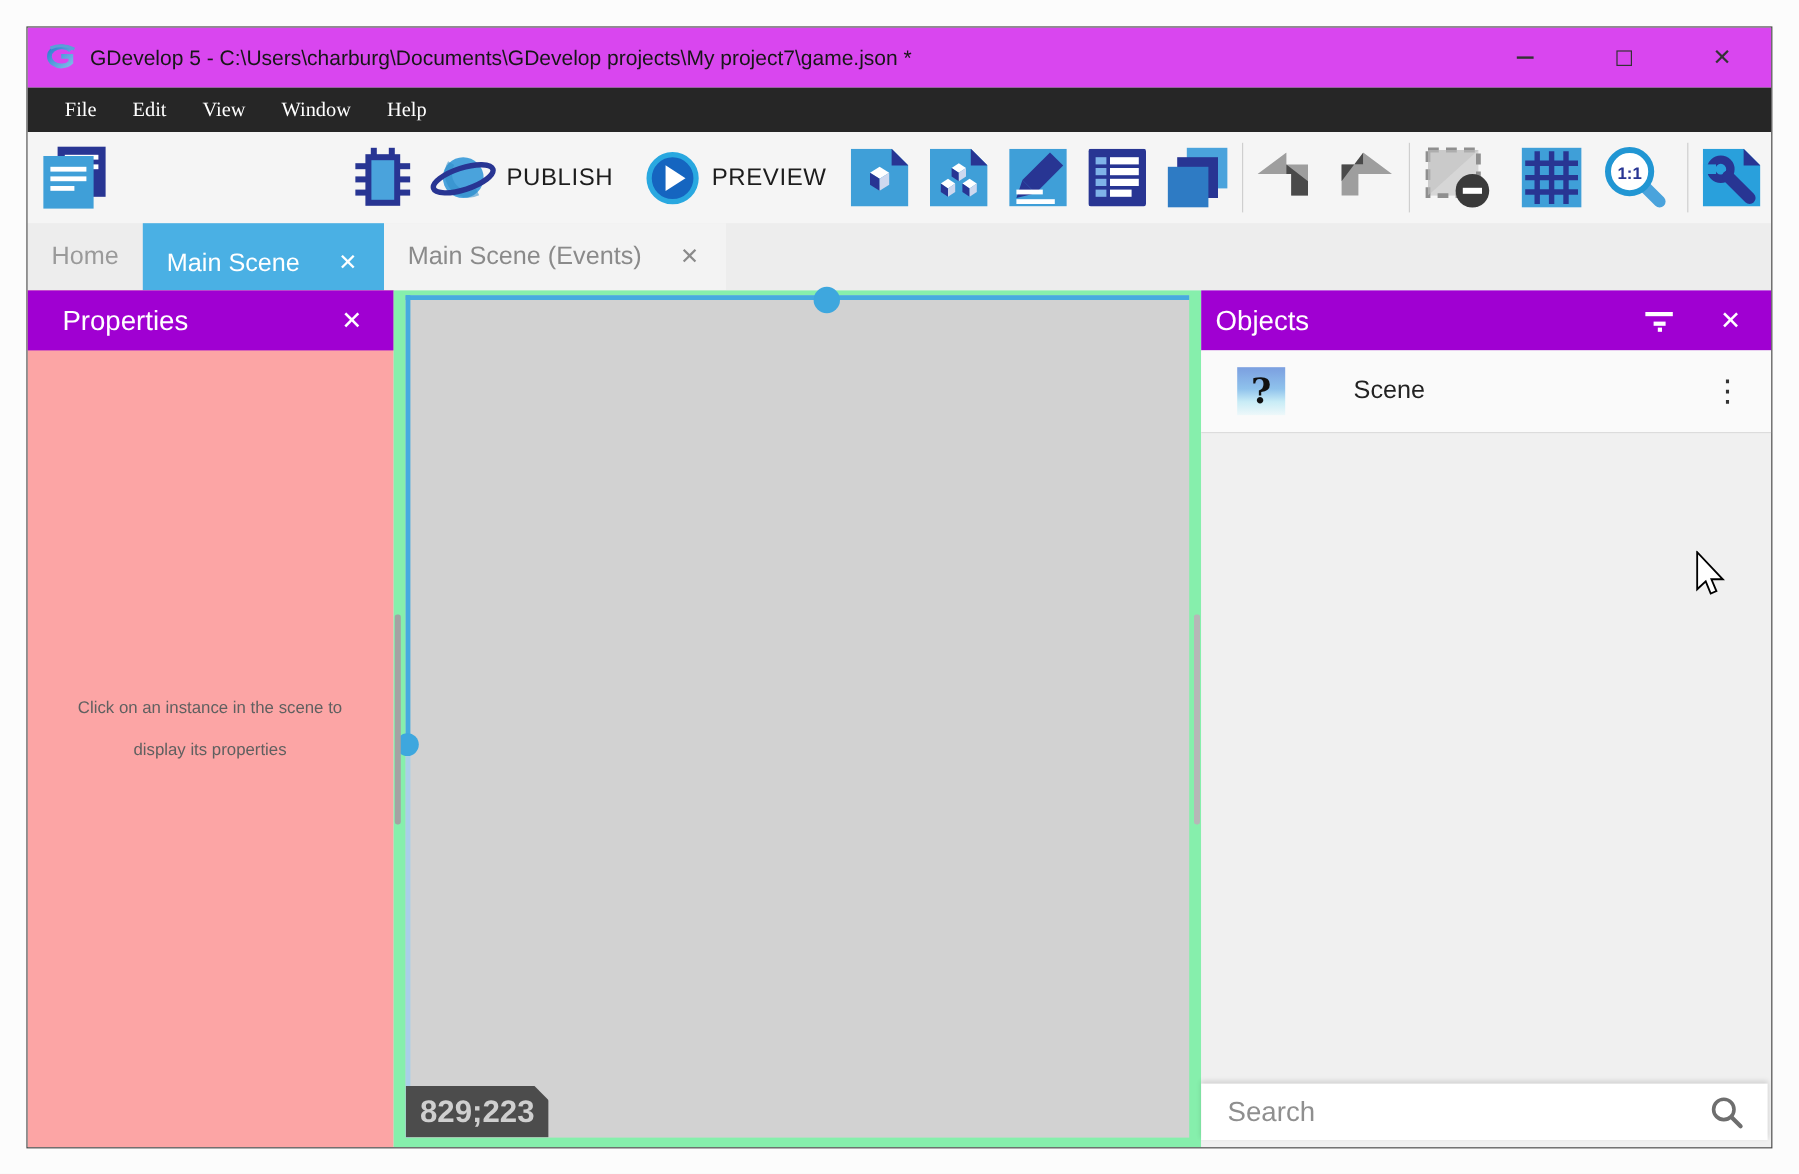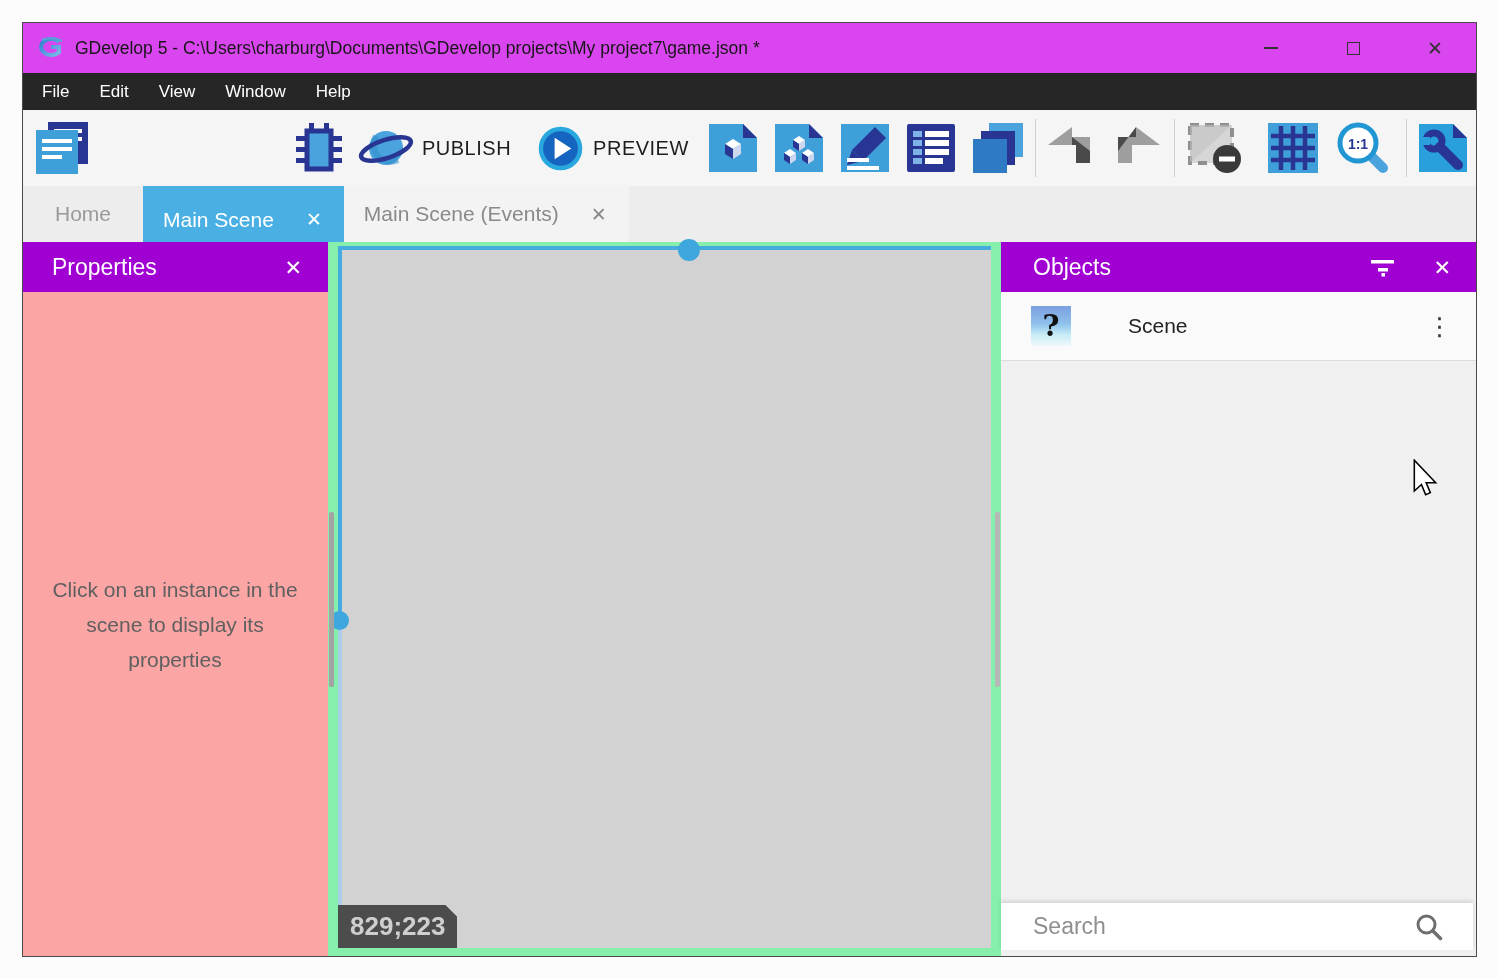--- a/index.html
+++ b/index.html
@@ -11,47 +11,47 @@
   .titlebar{height:50px;background:#d946ef;display:flex;align-items:center;padding-left:14px;}
   .logo{width:28px;height:28px;display:flex;align-items:center;justify-content:center;}
   .title-text{margin-left:10px;font-size:17.5px;color:#171717;white-space:nowrap;}
   .win-controls{margin-left:auto;display:flex;height:100%;}
   .win-btn{width:82px;height:100%;display:flex;align-items:center;justify-content:center;cursor:default;}
   .glyph-min{width:14px;height:2px;background:#333;}
   .glyph-max{width:13px;height:13px;border:1.5px solid #333;box-sizing:border-box;}
   .glyph-close{font-size:19px;color:#333;line-height:1;}
 
   
-  .menubar{height:37px;background:#262626;display:flex;align-items:center;padding-left:4px;}
+  .menubar{height:37px;background:#262626;display:flex;align-items:center;padding-left:16px;font-family:Liberation Serif, serif;}
   .menu-item{color:#fff;font-size:17px;padding:0 15px;line-height:37px;}
 
   
   .toolbar{height:76px;background:#f5f5f5;display:flex;align-items:center;}
   .tb{display:flex;align-items:center;justify-content:center;}
   .tb-label{font-size:20px;color:#1d1d1d;letter-spacing:.5px;}
   .tb-sep{width:1px;height:58px;background:#cfcfcf;}
 
   
   .tabbar{height:56px;background:#ededed;display:flex;align-items:stretch;font-size:21px;}
   .tab{display:flex;align-items:center;color:#9a9a9a;}
-  .tab-home{width:120px;justify-content:center;}
+  .tab-home{width:96px;justify-content:center;}
   .tab-active{background:#4ab0e4;color:#fff;padding:11px 22px 0 20px;}
   .tab-plain{background:#f3f3f3;color:#8a8a8a;padding:0 22px 0 20px;}
   .tab-close{margin-left:32px;font-size:19px;line-height:1;}
 
   
   .content{position:absolute;top:219px;left:0;right:0;bottom:0;display:flex;}
 
   .panel-header{height:50px;background:#a000d2;display:flex;align-items:center;color:#fff;flex:none;}
   .panel-title{font-size:23px;padding-left:29px;}
   .panel-x{font-size:21px;color:#fff;line-height:1;}
 
   .props{width:305px;flex:none;background:#fca5a5;position:relative;display:flex;flex-direction:column;}
   .props-msg{position:absolute;top:330px;left:27px;width:250px;text-align:center;
-    font-size:21px;line-height:35px;color:#606060;}
+    font-size:14px;line-height:35px;color:#606060;}
 
   .canvas-region{flex:1;position:relative;background:#86efac;}
   .canvas{position:absolute;left:10px;top:4px;width:653px;bottom:8px;background:#d2d2d2;}
   .sel-line-top{position:absolute;left:10px;top:4px;width:653px;height:4px;background:#46abdf;}
   .sel-line-left{position:absolute;left:10px;top:4px;width:4px;height:374px;background:#46abdf;}
   .sel-line-left-faded{position:absolute;left:10px;top:378px;width:4px;bottom:8px;background:#a9cfe8;}
   .handle{position:absolute;border-radius:50%;background:#3ea7de;}
   .handle-top{width:22px;height:22px;left:350px;top:-3px;}
   .handle-left{width:19px;height:19px;left:2px;top:369px;}
   .vscroll{position:absolute;width:5px;top:270px;height:175px;border-radius:2px;}
@@ -67,21 +67,21 @@
   .object-icon{width:40px;height:40px;margin-left:30px;flex:none;
     background:linear-gradient(180deg,#7b9fe0 0%,#8fc2ec 45%,#c8ecf6 72%,#eef8fa 100%);
     display:flex;align-items:center;justify-content:center;
     font-family:"DejaVu Serif",serif;font-weight:bold;font-size:29px;color:#111;}
   .object-name{margin-left:57px;font-size:21px;color:#222;}
   .kebab{margin-left:auto;margin-right:22px;font-size:25px;color:#333;letter-spacing:2px;}
   .add-row{height:56px;display:flex;align-items:center;}
   .add-label{flex:1;text-align:center;font-size:21px;color:#9b9b9b;}
   .plus{width:64px;text-align:left;font-size:36px;font-weight:300;color:#111;line-height:1;}
   .search-bar{position:absolute;left:0;right:3px;bottom:6px;height:47px;background:#fff;
-    box-shadow:0 -2px 4px rgba(0,0,0,.13);display:flex;align-items:center;padding:0 30px;box-sizing:border-box;}
+    box-shadow:0 -2px 4px rgba(0,0,0,.13);display:flex;align-items:center;padding:0 20px;box-sizing:border-box;}
   .search-input{flex:1;border:none;outline:none;background:transparent;font-size:23px;color:#333;
     font-family:"Liberation Sans",sans-serif;}
   .search-input::placeholder{color:#8f8f8f;}
 
   .cursor{position:absolute;left:1412px;top:459px;pointer-events:none;}
 </style>
 </head>
 <body>
 
 <div class="window">
@@ -306,21 +306,21 @@
       <div class="sel-line-left-faded"></div>
       <div class="handle handle-top"></div>
       <div class="handle handle-left"></div>
       <div class="vscroll vscroll-l"></div>
       <div class="vscroll vscroll-r"></div>
       <div class="coord-badge">829;223</div>
     </div>
 
     <div class="objects">
       <div class="panel-header">
-        <span class="panel-title" style="padding-left:32px">Objects</span>
+        <span class="panel-title" style="padding-left:12px">Objects</span>
         <div class="obj-header-icons">
           <svg width="24" height="20" viewBox="0 0 24 20">
             <rect x="0" y="3" width="23" height="3.5" fill="#fff"></rect>
             <rect x="7" y="11" width="10" height="3.5" fill="#fff"></rect>
             <rect x="10.5" y="16" width="3.5" height="3.5" fill="#fff"></rect>
           </svg>
           <span class="panel-x">✕</span>
         </div>
       </div>
 

